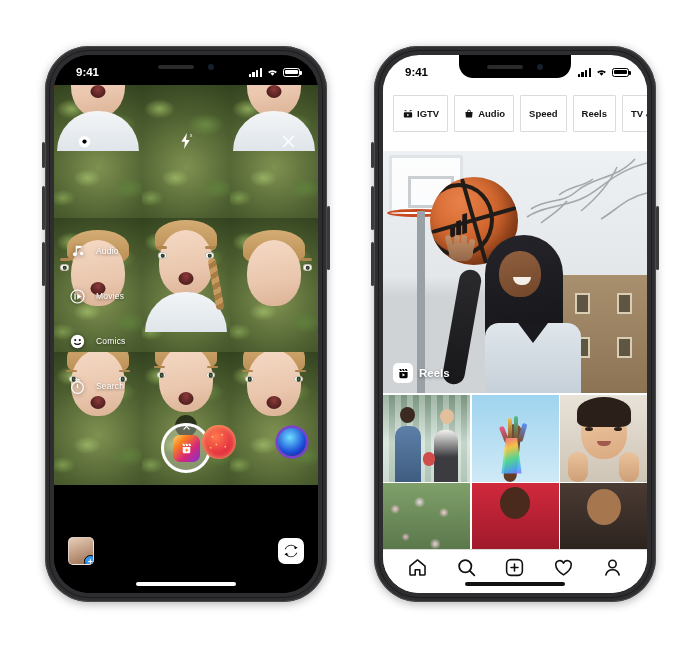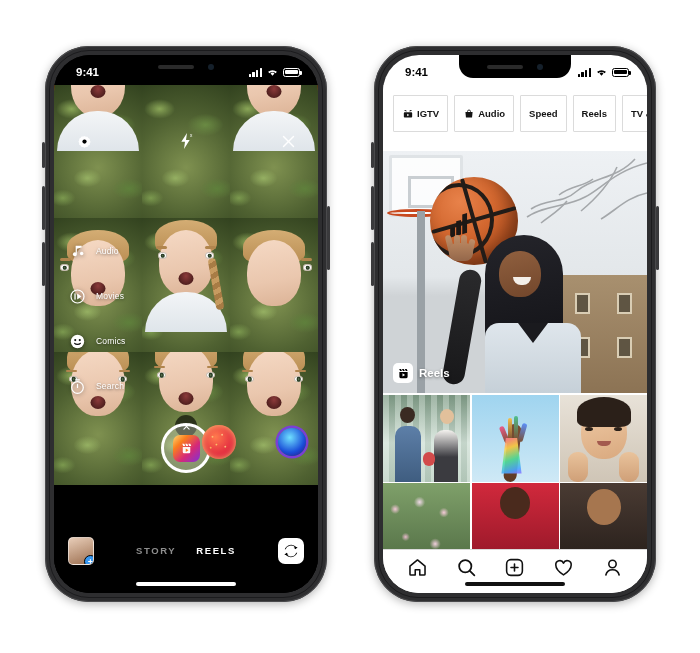--- a/index.html
+++ b/index.html
@@ -440,24 +440,20 @@
             </div>
             <div class="eff eff1"></div>
             <div class="eff eff2"></div>
           </div>
         </div>
 
         <div class="cam-bottom">
           <div class="gallery">
             <span class="plus">+</span>
           </div>
-          <div class="mode-row">
-            <span class="mode">STORY</span>
-            <span class="mode active">REELS</span>
-          </div>
           <div class="flip">
             <svg width="16" height="16" viewBox="0 0 24 24" fill="#000">
               <path d="M4.2 9.2A8.2 8.2 0 0 1 18 6.6l-2 .2 2.6 2.6L22 6.4l-2.2-.3A10.4 10.4 0 0 0 2.6 9.2zM19.8 14.8A8.2 8.2 0 0 1 6 17.4l2-.2-2.6-2.6L2 17.6l2.2.3a10.4 10.4 0 0 0 17.2-3.1z"></path>
             </svg>
           </div>
         </div>
       </div>
 
       <div class="statusbar sb-dark">
         <span>9:41</span>

